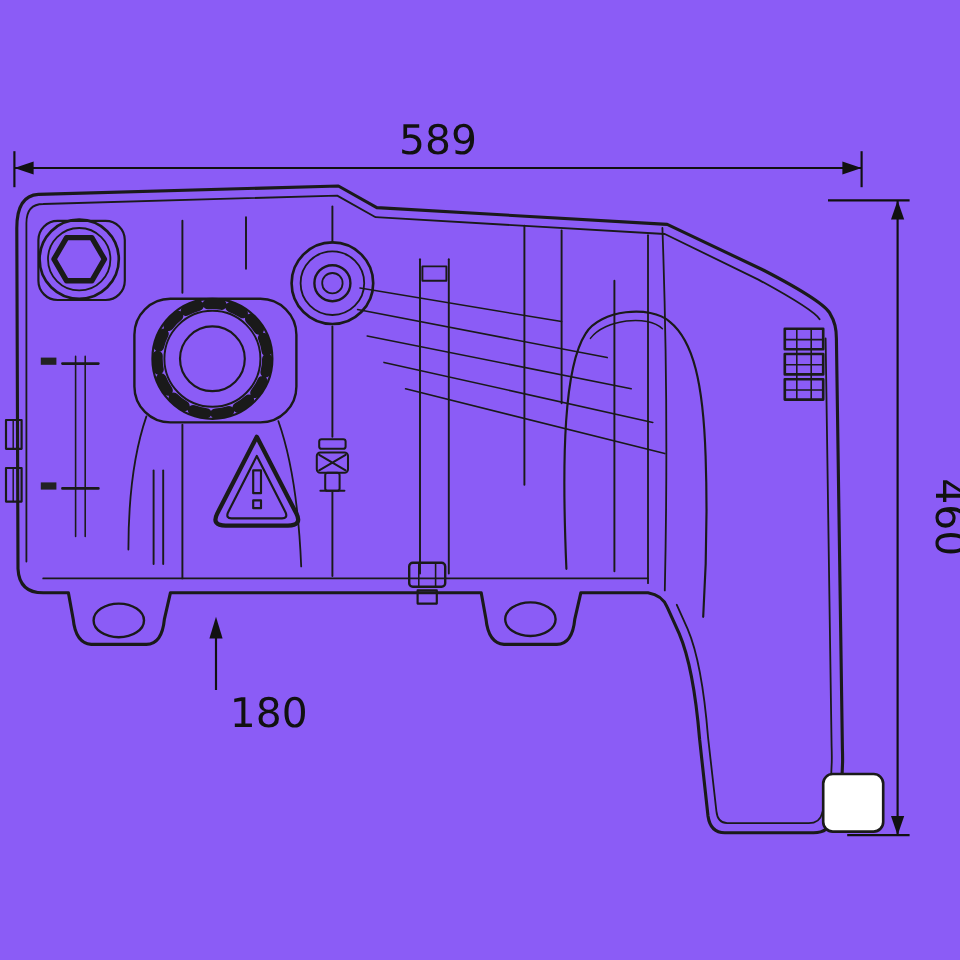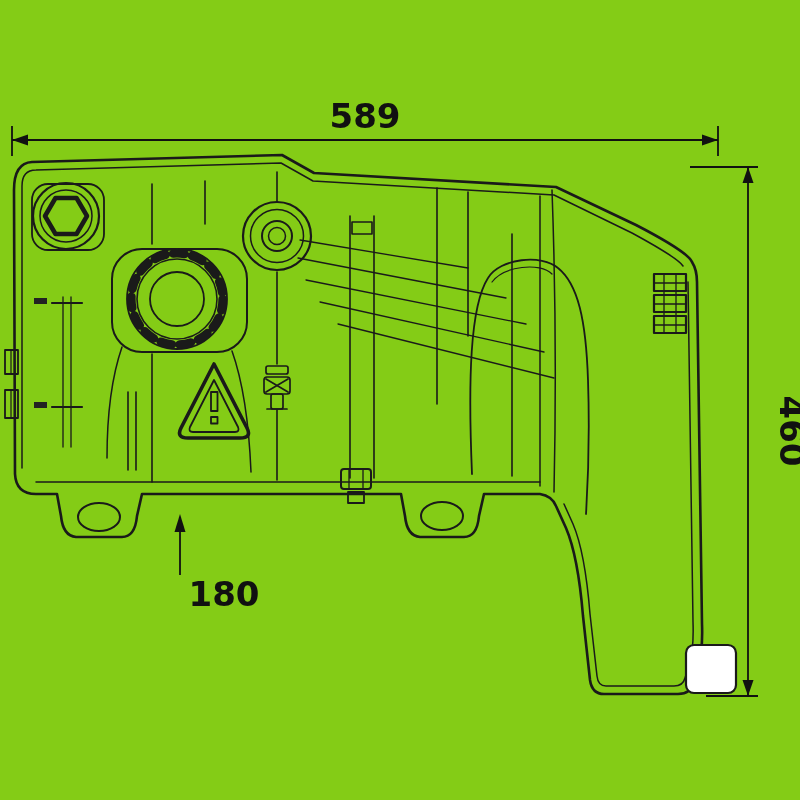--- a/index.html
+++ b/index.html
@@ -7,23 +7,22 @@
     padding: 0;
     width: 800px;
     height: 800px;
     background: #ffffff;
     font-family: "DejaVu Sans", "Liberation Sans", sans-serif;
   }
   .stage {
     position: relative;
     width: 800px;
     height: 800px;
-    background: #84cc16;
+    background: #8b5cf6;
     overflow: hidden;
-    font-weight: bold;
   }
   svg { display: block; }
   .dim-text {
     font-family: "DejaVu Sans", "Liberation Sans", sans-serif;
     font-size: 34px;
     fill: #111111;
   }
 </style>
 </head>
 <body>

